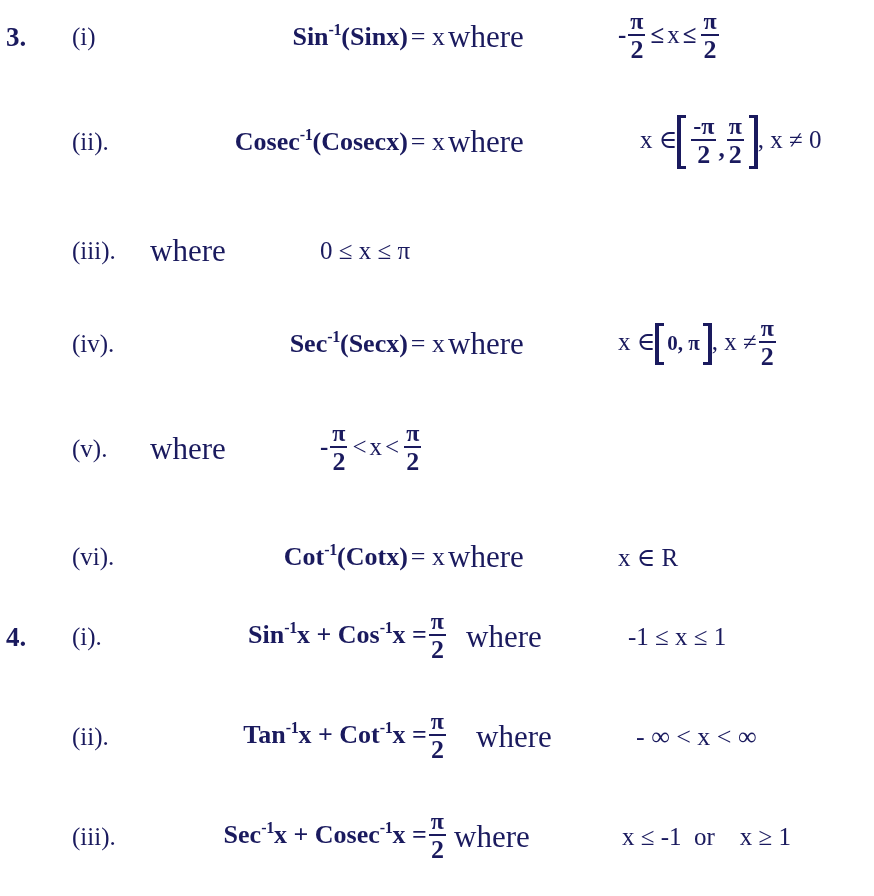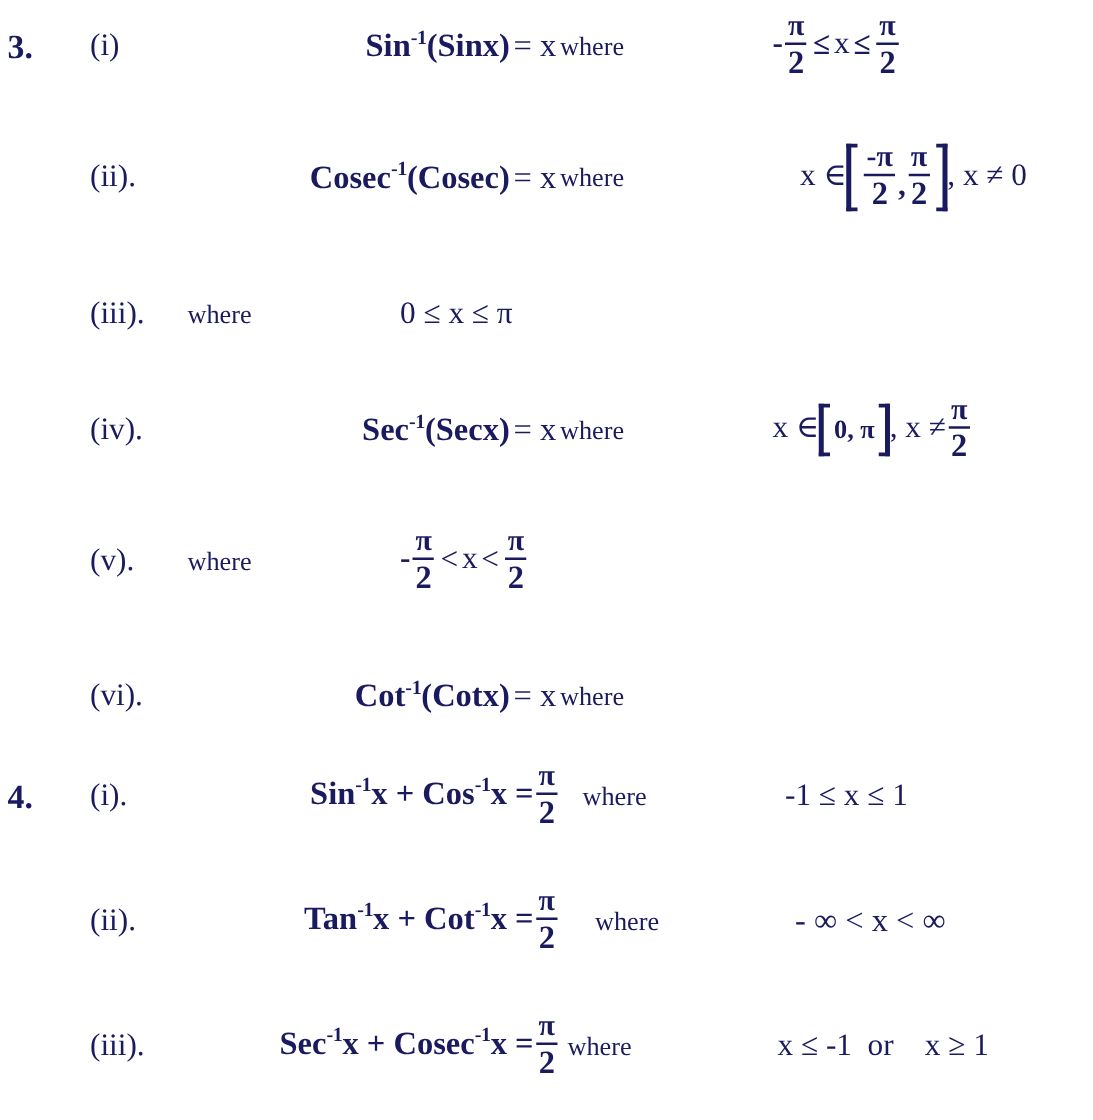--- a/index.html
+++ b/index.html
@@ -55,21 +55,21 @@
     flex: 0 0 298px;
     font-size: 26px;
     font-weight: bold;
     text-align: right;
     box-sizing: border-box;
     white-space: nowrap;
   }
 
   .col-where {
     flex: 0 0 170px;
-    font-size: 21px;
+    font-size: 31px;
     font-weight: normal;
     text-align: left;
     box-sizing: border-box;
   }
 
   .col-cond {
     flex: 1 1 auto;
     font-size: 25px;
     text-align: left;
     box-sizing: border-box;
@@ -175,21 +175,21 @@
           <span class="num">π</span>
           <span class="den">2</span>
         </span>
     </div>
   </div>
 
   <div class="row" style="top:113px;">
     <div class="col-num"></div>
     <div class="col-sub">(ii).</div>
     <div class="col-formula">
-      <span>Cosec</span><sup class="inv">-1</sup><span>(Cosec)</span><span class="opn">= x</span>
+      <span>Cosec</span><sup class="inv">-1</sup><span>(Cosecx)</span><span class="opn">= x</span>
     </div>
     <div class="col-where">where</div>
     <div class="col-cond" style="padding-left:22px;">
       <span class="plain">x ∈</span><span class="tallbr">
           <span class="brk left"></span>
           <span class="inner">
             <span class="frac">
               <span class="num">-π</span>
               <span class="den">2</span>
             </span>
@@ -245,20 +245,21 @@
     </div>
   </div>
 
   <div class="row" style="top:528px;">
     <div class="col-num"></div>
     <div class="col-sub">(vi).</div>
     <div class="col-formula">
       <span>Cot</span><sup class="inv">-1</sup><span>(Cotx)</span><span class="opn">= x</span>
     </div>
     <div class="col-where">where</div>
+    <div class="col-cond">x ∈ R</div>
   </div>
 
   <div class="row" style="top:608px;">
     <div class="col-num">4.</div>
     <div class="col-sub">(i).</div>
     <div class="col-formula">
       <span>Sin</span><sup class="inv">-1</sup><span>x + Cos</span><sup class="inv">-1</sup><span>x =</span><span class="frac">
           <span class="num">π</span>
           <span class="den">2</span>
         </span>

